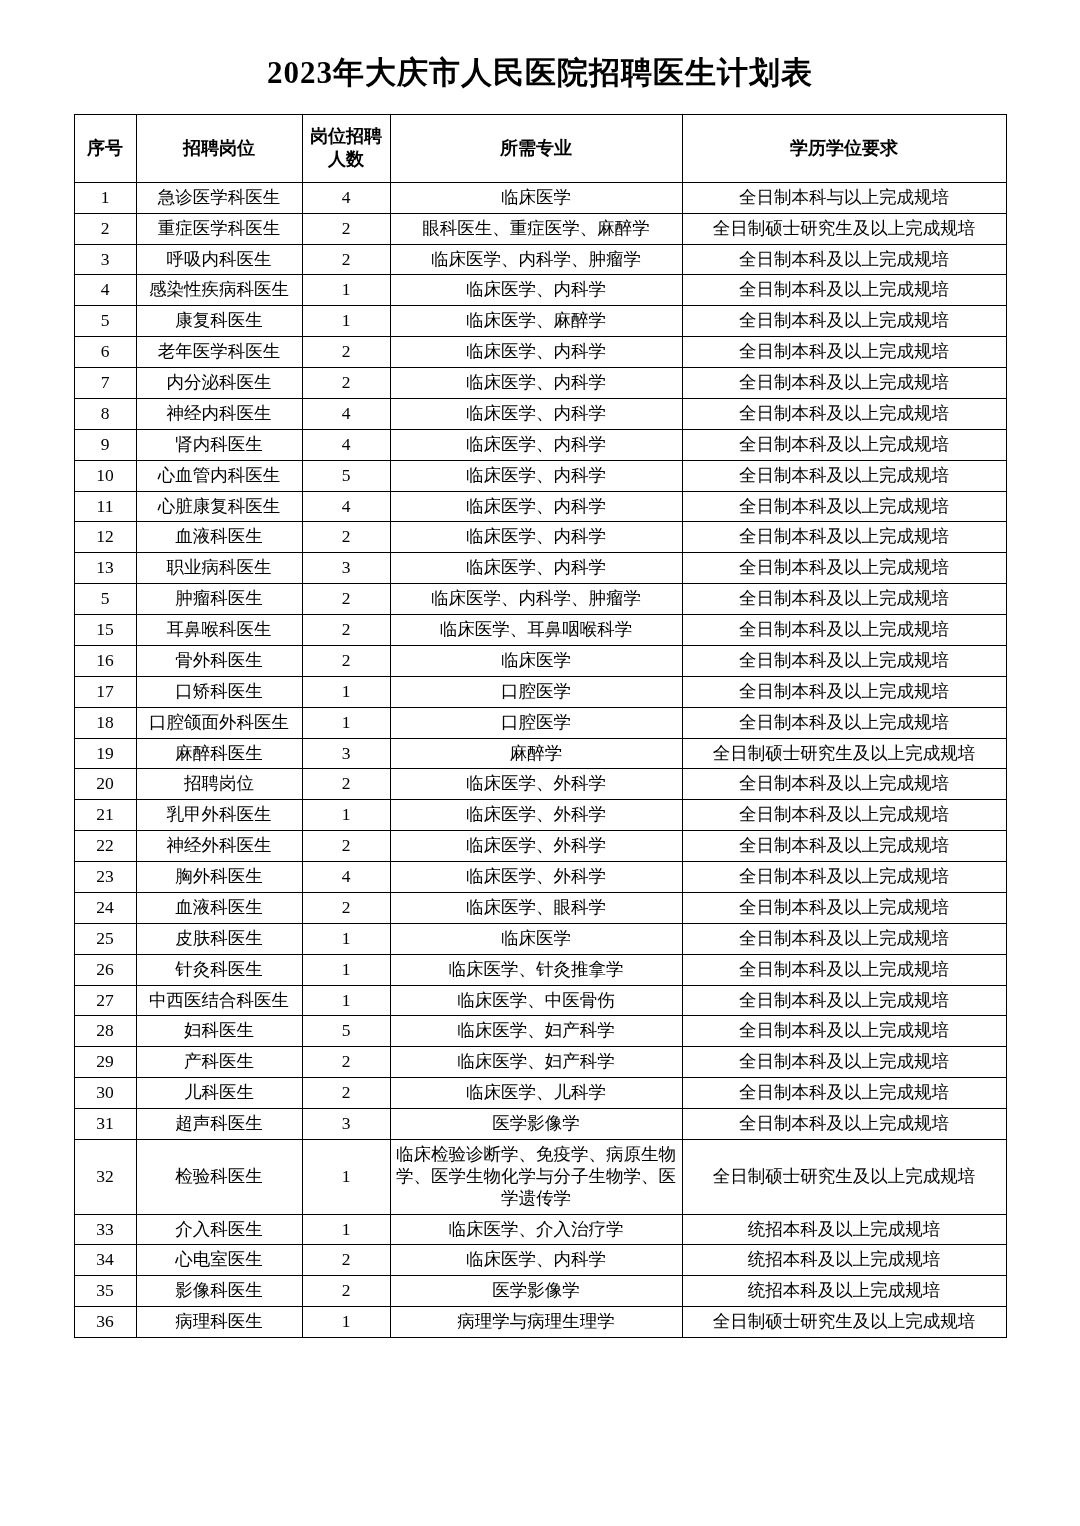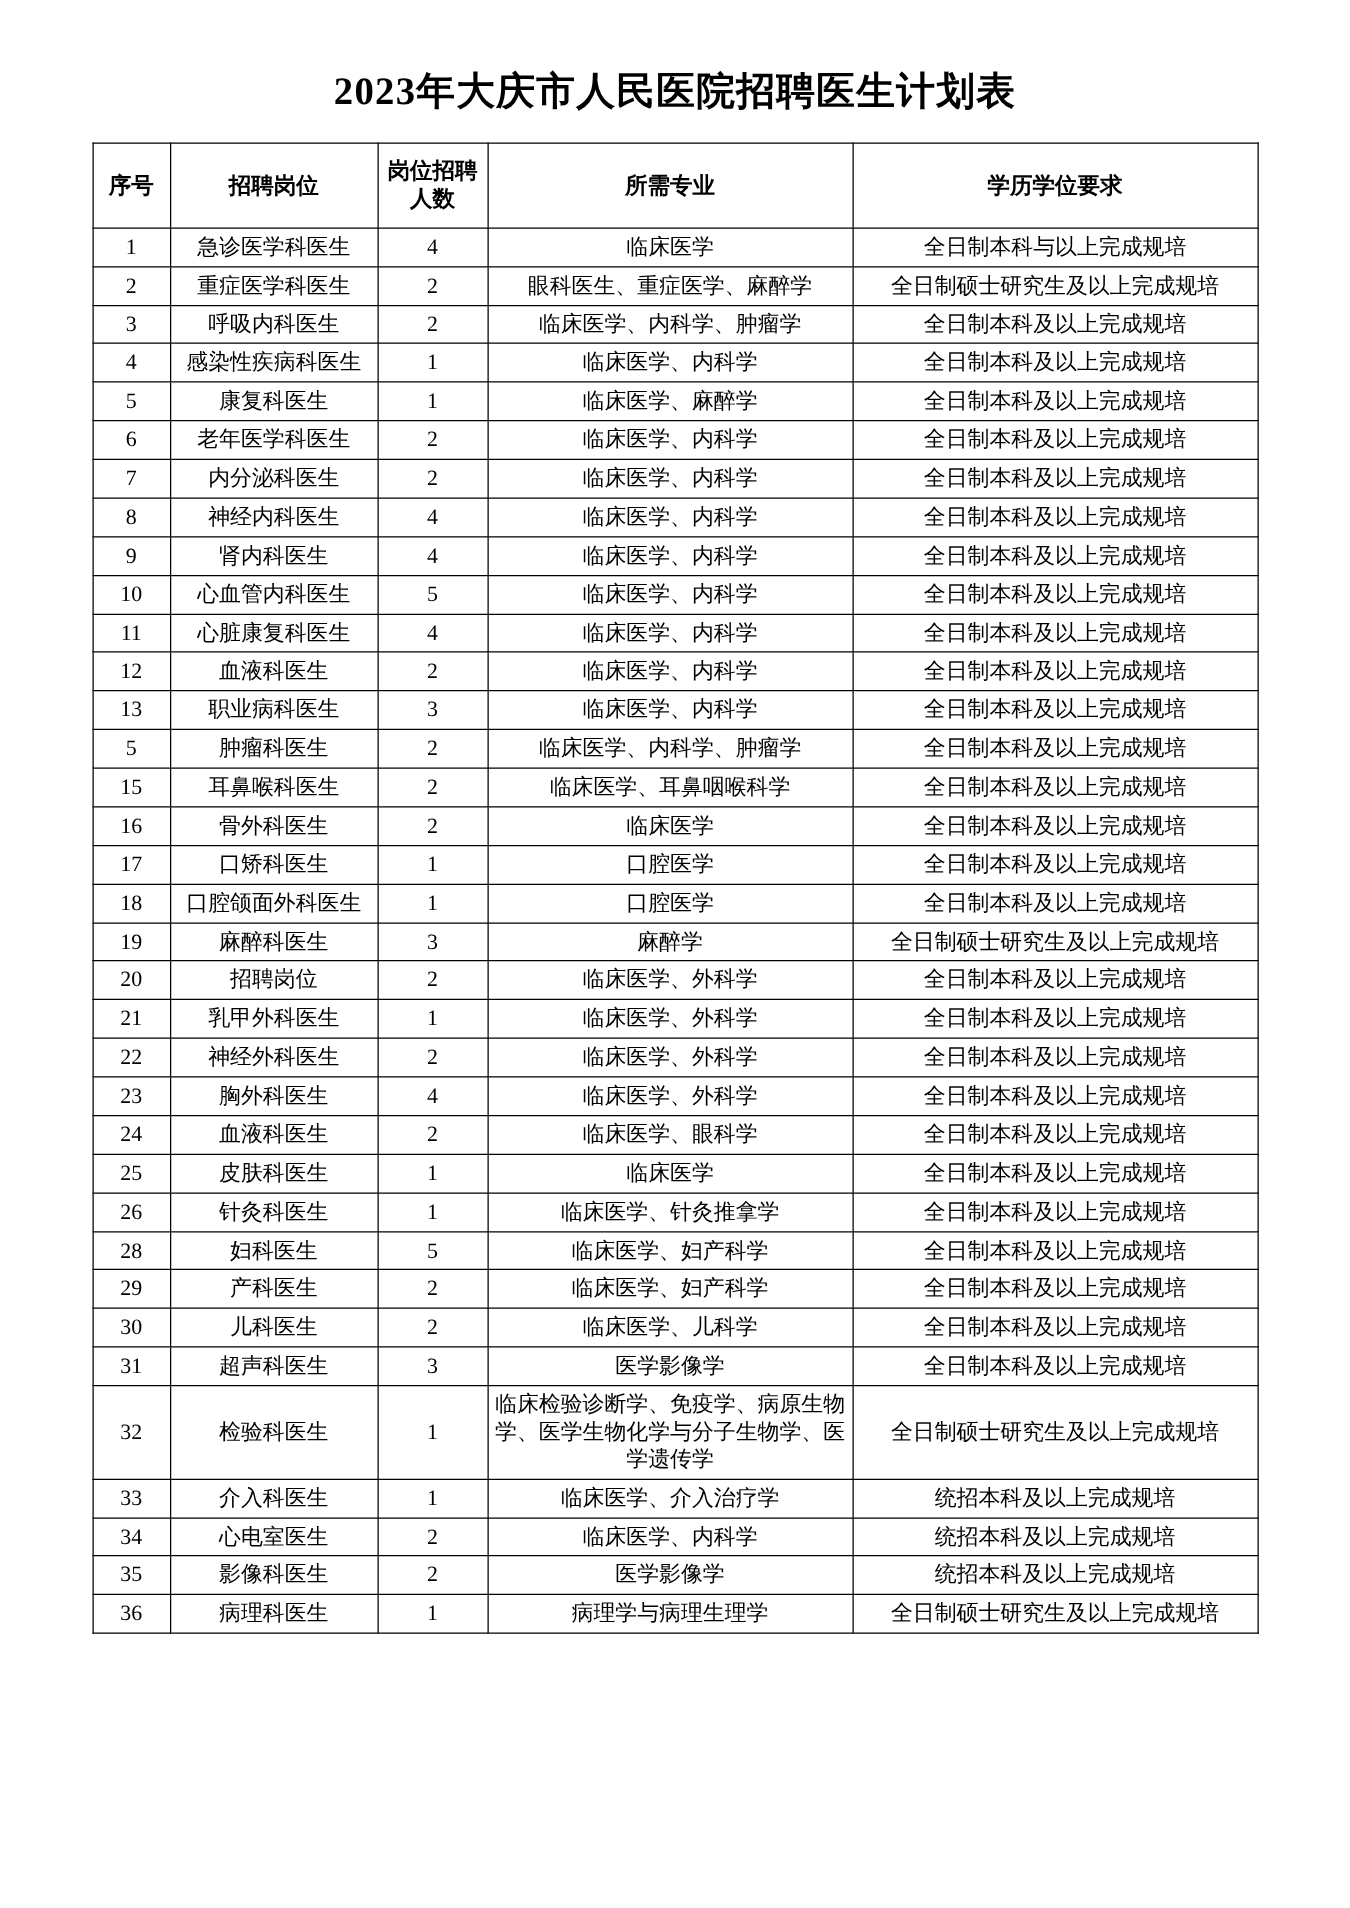--- a/index.html
+++ b/index.html
@@ -260,20 +260,27 @@
           <td>全日制本科及以上完成规培</td>
         </tr>
         <tr>
           <td>26</td>
           <td>针灸科医生</td>
           <td>1</td>
           <td>临床医学、针灸推拿学</td>
           <td>全日制本科及以上完成规培</td>
         </tr>
         <tr>
+          <td>27</td>
+          <td>中西医结合科医生</td>
+          <td>1</td>
+          <td>临床医学、中医骨伤</td>
+          <td>全日制本科及以上完成规培</td>
+        </tr>
+        <tr>
           <td>28</td>
           <td>妇科医生</td>
           <td>5</td>
           <td>临床医学、妇产科学</td>
           <td>全日制本科及以上完成规培</td>
         </tr>
         <tr>
           <td>29</td>
           <td>产科医生</td>
           <td>2</td>

